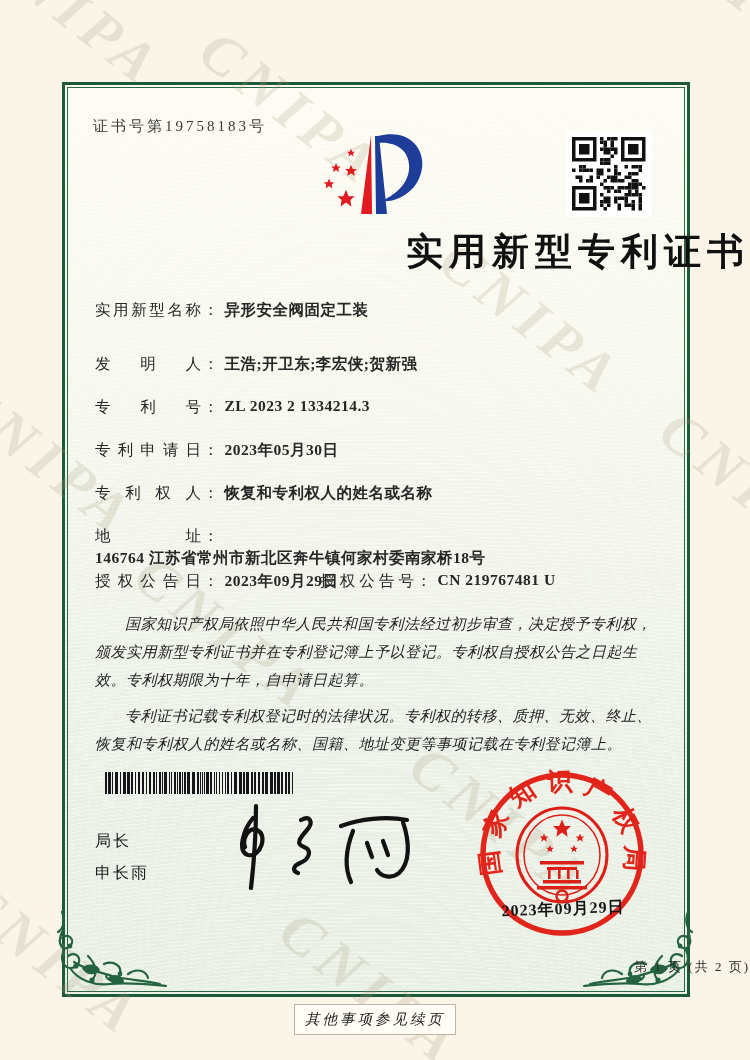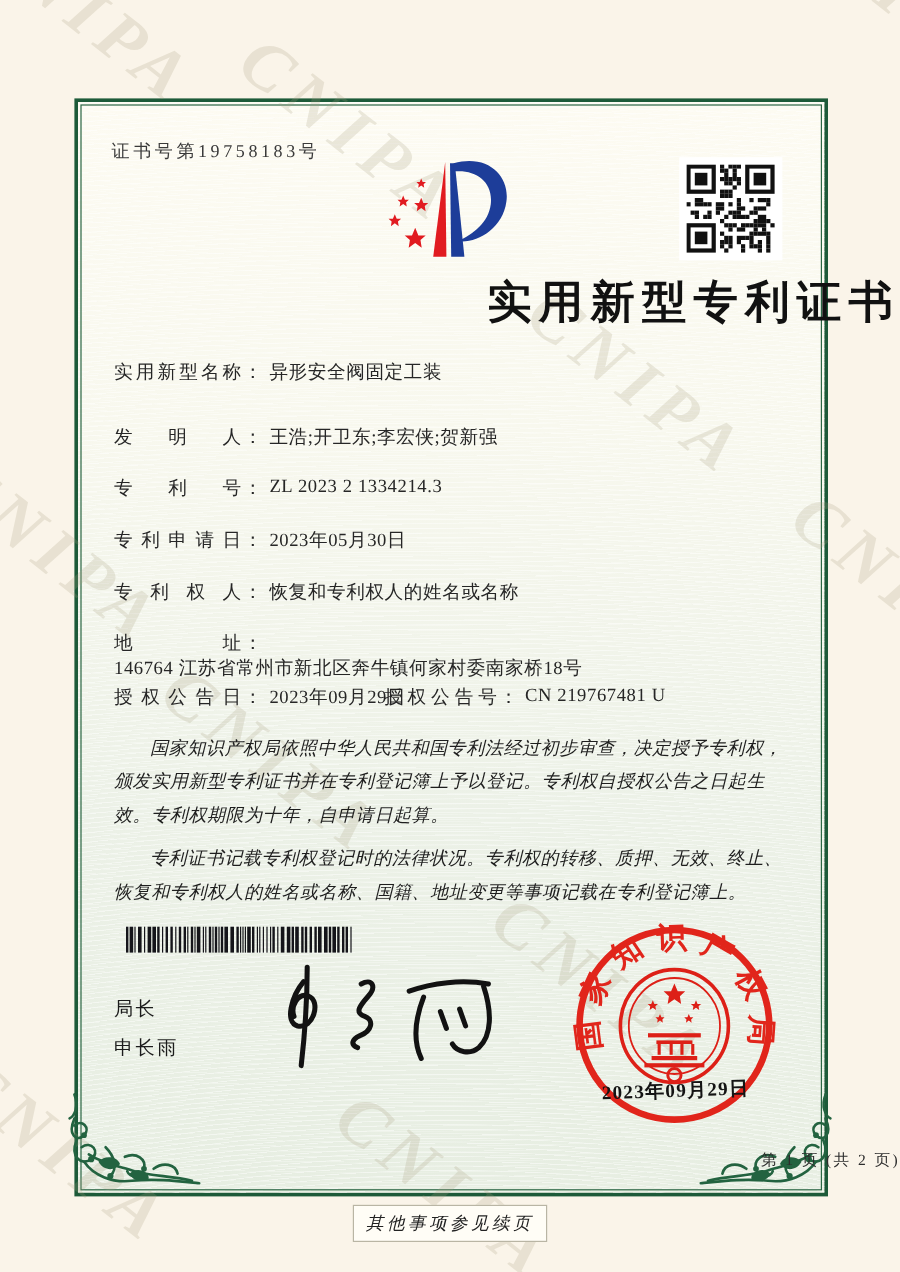--- a/index.html
+++ b/index.html
@@ -33,21 +33,21 @@
   .qr-box{position:absolute;z-index:4;left:566px;top:131px;width:86px;height:86px;
           background:#ffffff;}
   .qr-box svg{position:absolute;left:6px;top:6px;}
   .title{position:absolute;z-index:4;left:0;top:227px;width:750px;text-align:right;
          font-size:37px;font-weight:bold;letter-spacing:6px;color:#111;}
 
   .field-row{position:absolute;z-index:4;left:95px;width:530px;font-size:15.5px;color:#262626;}
   .flabel{display:inline-block;width:106px;text-align:justify;text-align-last:justify;
           vertical-align:top;}
   .fcolon{display:inline-block;margin:0 6px 0 2px;vertical-align:top;}
-  .fvalue{letter-spacing:0.5px;vertical-align:top;}
+  .fvalue{letter-spacing:0.5px;vertical-align:top;font-weight:bold;}
   .fvalue.wrap{display:inline-block;width:425px;line-height:1.45;}
   .pair2{position:absolute;left:225px;top:0;white-space:nowrap;}
   .flabel2{display:inline-block;width:94px;text-align:justify;text-align-last:justify;}
 
   .paras{position:absolute;z-index:4;left:95px;top:611px;width:563px;}
   .paras p{margin:0 0 9px 0;font:italic 15px/1.85 "Liberation Serif",serif;
            color:#1e1e1e;text-indent:2em;letter-spacing:0.5px;}
 
   .barcode{position:absolute;z-index:4;left:105px;top:772px;width:192px;height:22px;}
 

